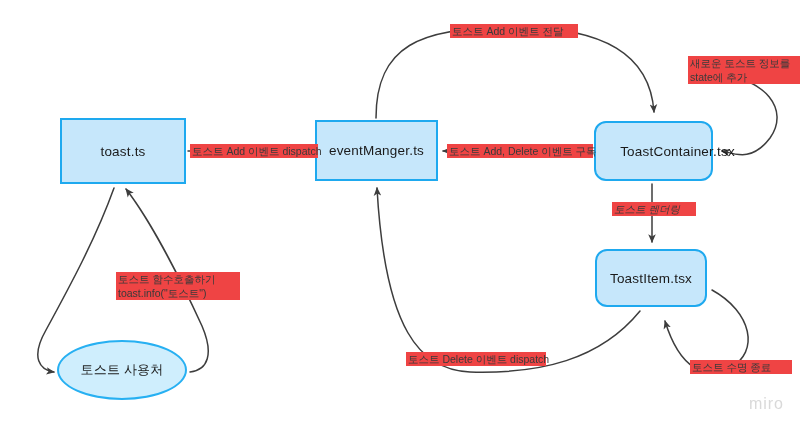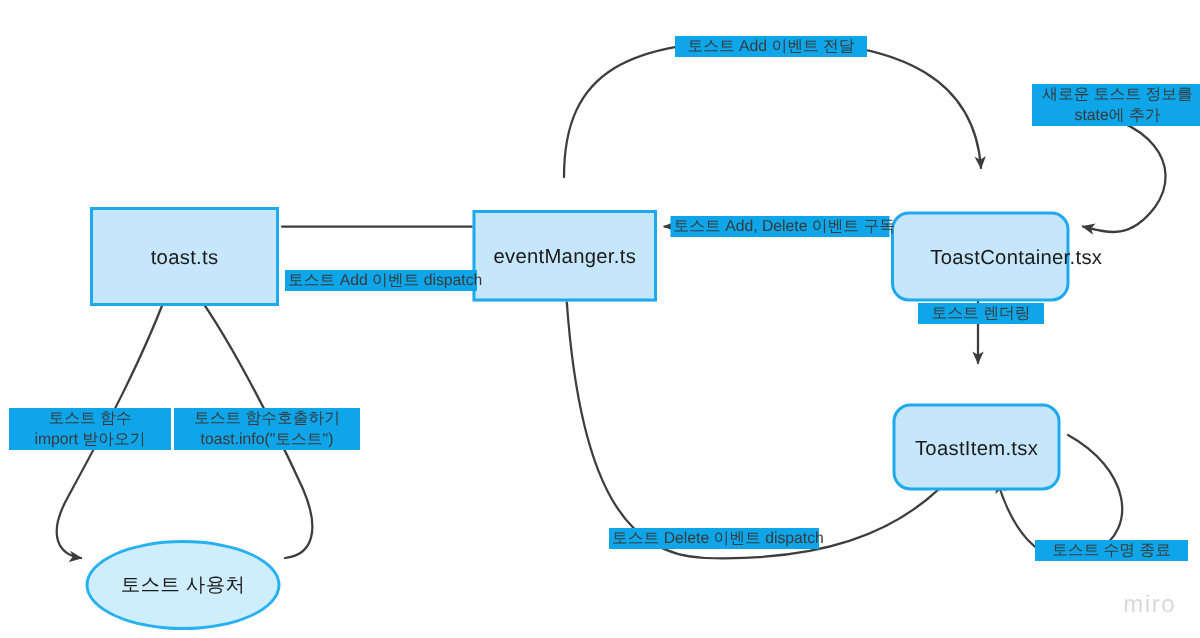--- a/index.html
+++ b/index.html
@@ -16,40 +16,38 @@
   .node{
     position:absolute;
     box-sizing:border-box;
     background:#c6e7fb;
     border:2px solid #1ea9ef;
     display:flex;align-items:center;justify-content:center;
     color:#1a1a1a;
     font-size:13.5px;
     letter-spacing:.2px;
     z-index:3;
-    margin-top:20px;
   }
   .node.rect{border-radius:0;}
   .node.round{border-radius:12px;}
   .node.ellipse{
     border-radius:50%;
     background:#cfeefd;
     border:2px solid #27b0f2;
     font-size:13px;
   }
   .node span{pointer-events:none;}
 
   .edge-label{
     position:absolute;
     color:#3a3a3a;
     font-size:10.5px;
     line-height:14px;
-    text-align:center;
     white-space:pre;
-    background:#0ea5e9;
+    background:#ef4444;
     padding:0 2px;
     z-index:4;
   }
   .watermark{
     position:absolute;
     right:16px;bottom:12px;
     color:#d9d9d9;
     font-size:16px;
     letter-spacing:1px;
     z-index:5;
@@ -102,35 +100,33 @@
   </div>
 
   <div class="node ellipse" style="left:57px;top:340px;width:130px;height:60px;">
     <span>토스트 사용처</span>
   </div>
 
   <div class="node round" style="left:595px;top:249px;width:112px;height:58px;">
     <span>ToastItem.tsx</span>
   </div>
 
-  <div class="edge-label" style="left:190px;top:144px;width:124px;margin-top:36px;">토스트 Add 이벤트 dispatch</div>
+  <div class="edge-label" style="left:190px;top:144px;width:124px;">토스트 Add 이벤트 dispatch</div>
 
   <div class="edge-label" style="left:450px;top:24px;width:124px;">토스트 Add 이벤트 전달</div>
 
   <div class="edge-label" style="left:447px;top:144px;width:142px;">토스트 Add, Delete 이벤트 구독</div>
 
   <div class="edge-label" style="left:688px;top:56px;width:110px;">새로운 토스트 정보를
 state에 추가</div>
 
-  <div class="edge-label" style="left:612px;top:202px;width:80px;">토스트 렌더링</div>
+  <div class="edge-label" style="left:612px;top:202px;width:80px;font-style:italic;">토스트 렌더링</div>
 
   <div class="edge-label" style="left:690px;top:360px;width:98px;">토스트 수명 종료</div>
 
   <div class="edge-label" style="left:406px;top:352px;width:136px;">토스트 Delete 이벤트 dispatch</div>
 
-  <div class="edge-label" style="left:6px;top:272px;width:104px;">토스트 함수
-import 받아오기</div>
 
   <div class="edge-label" style="left:116px;top:272px;width:120px;">토스트 함수호출하기
 toast.info("토스트")</div>
 
   <div class="watermark">miro</div>
 </div>
 
 </body></html>

